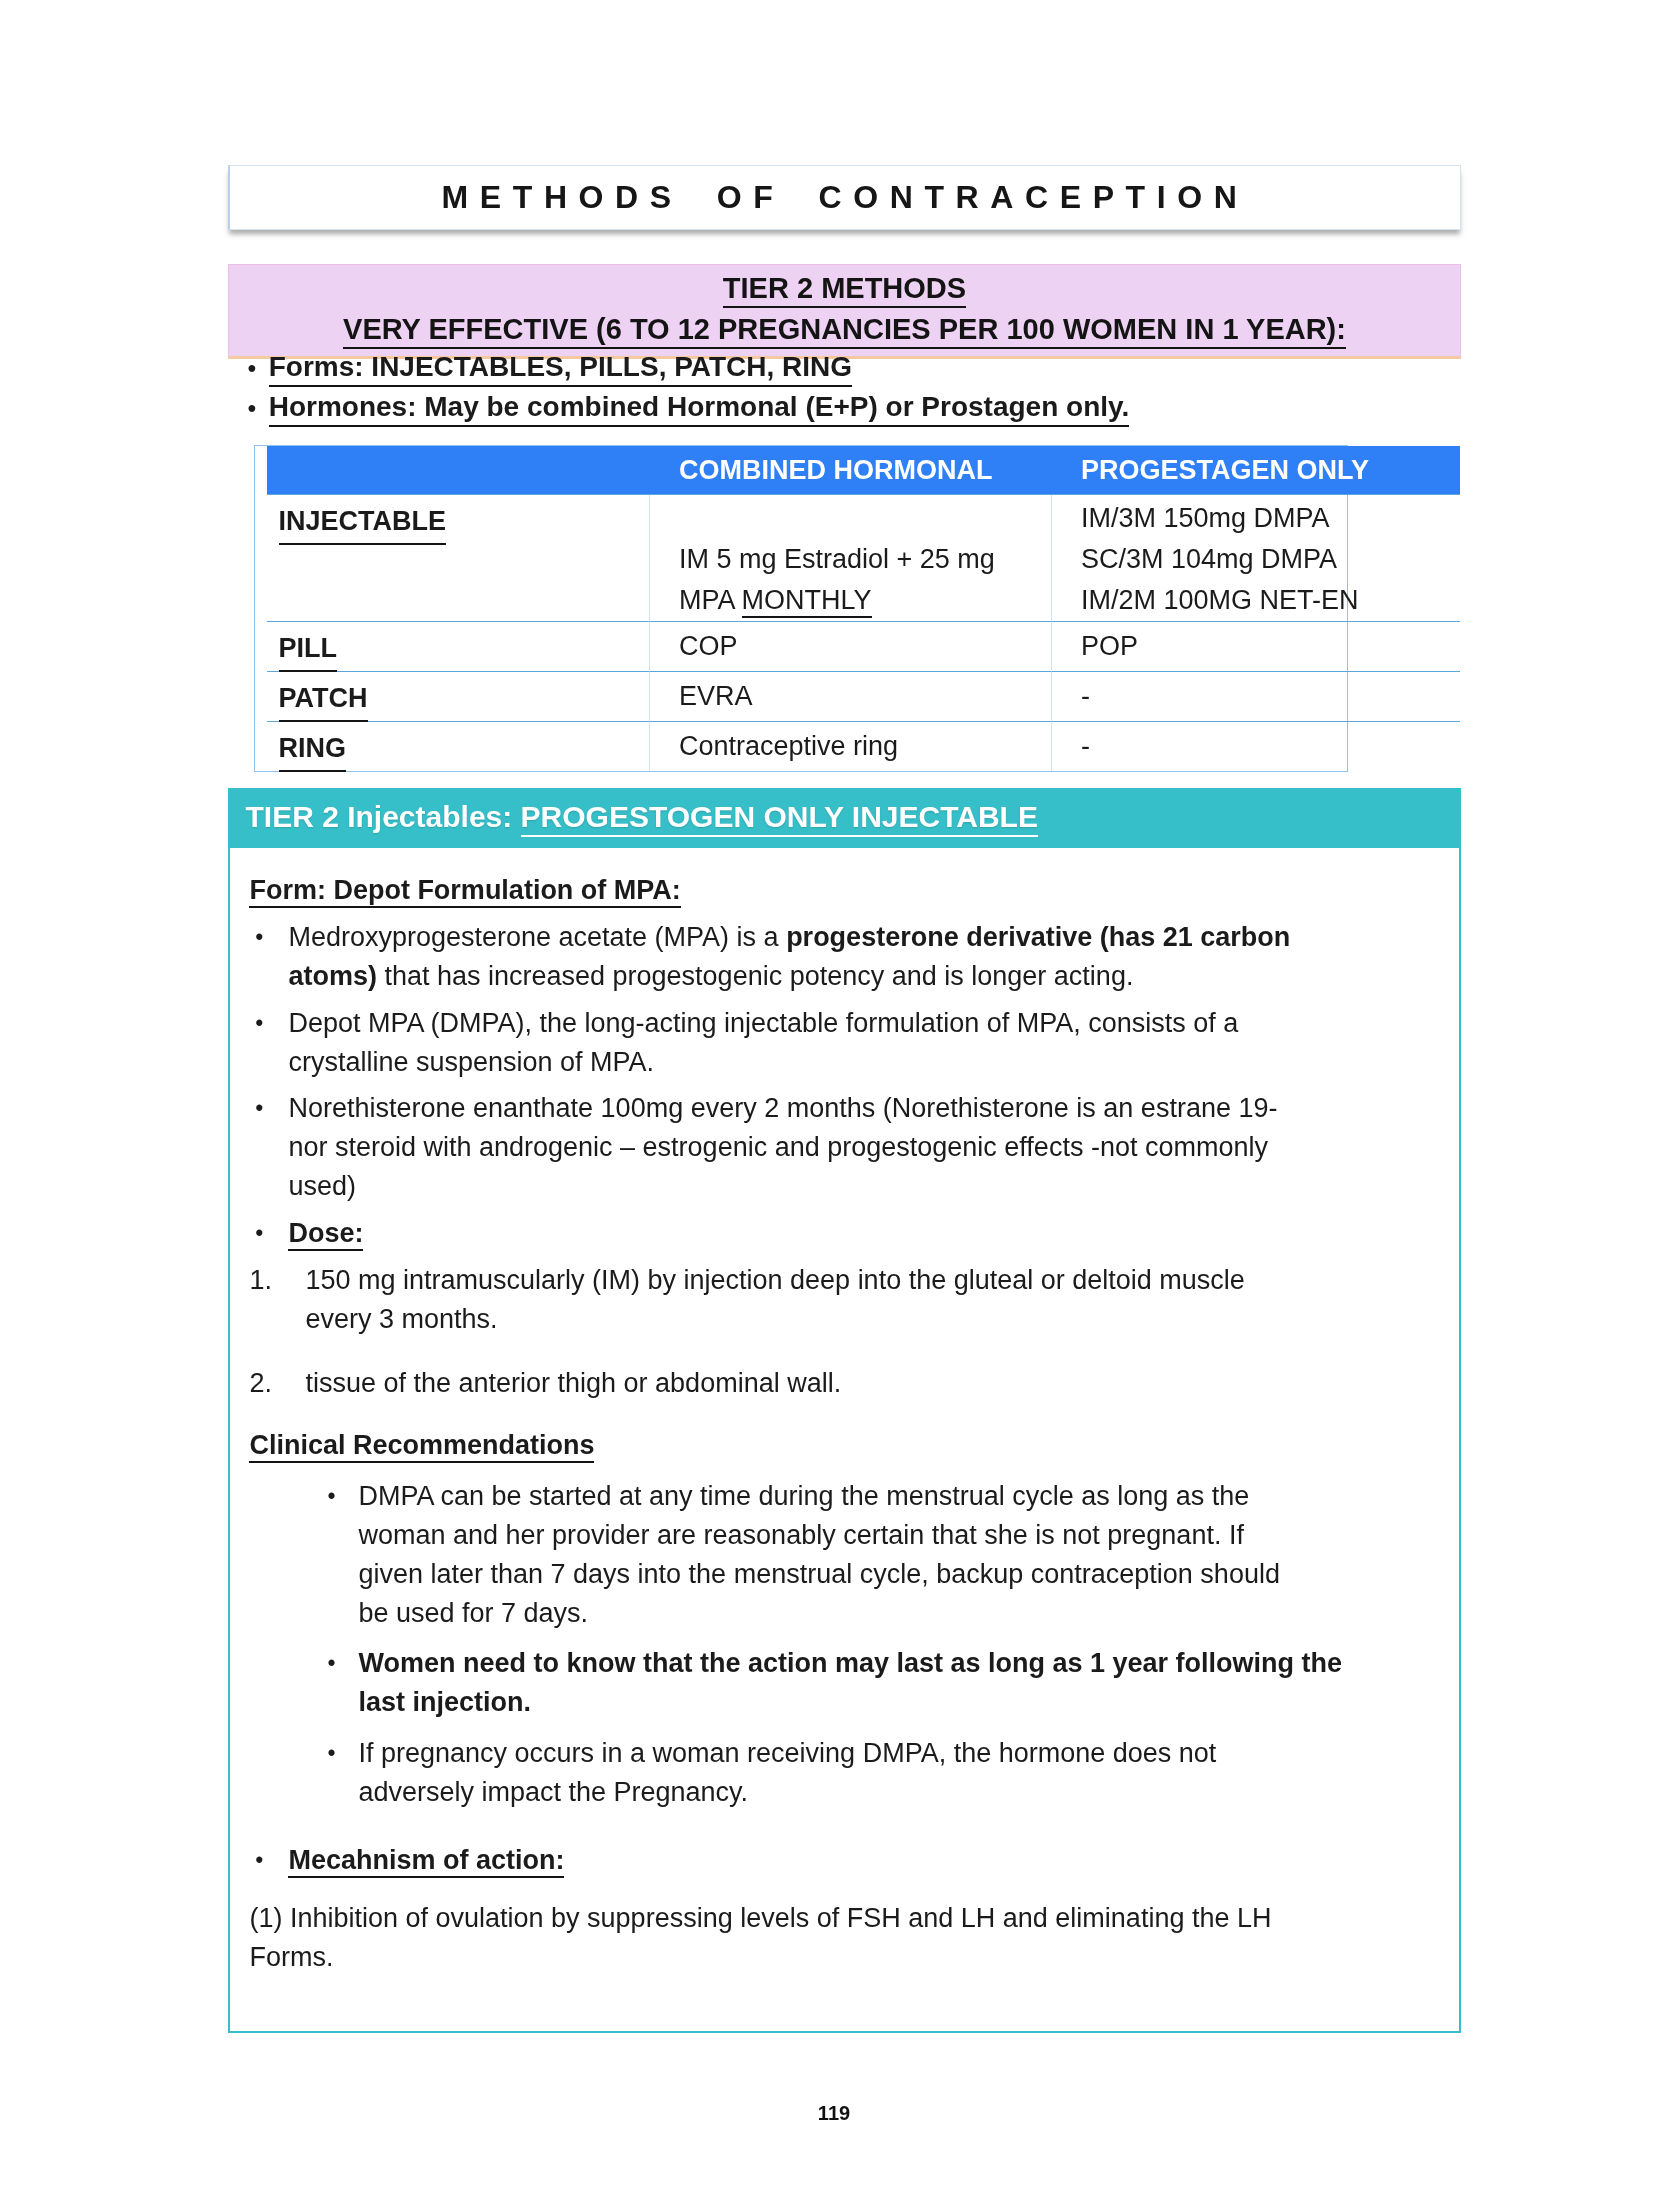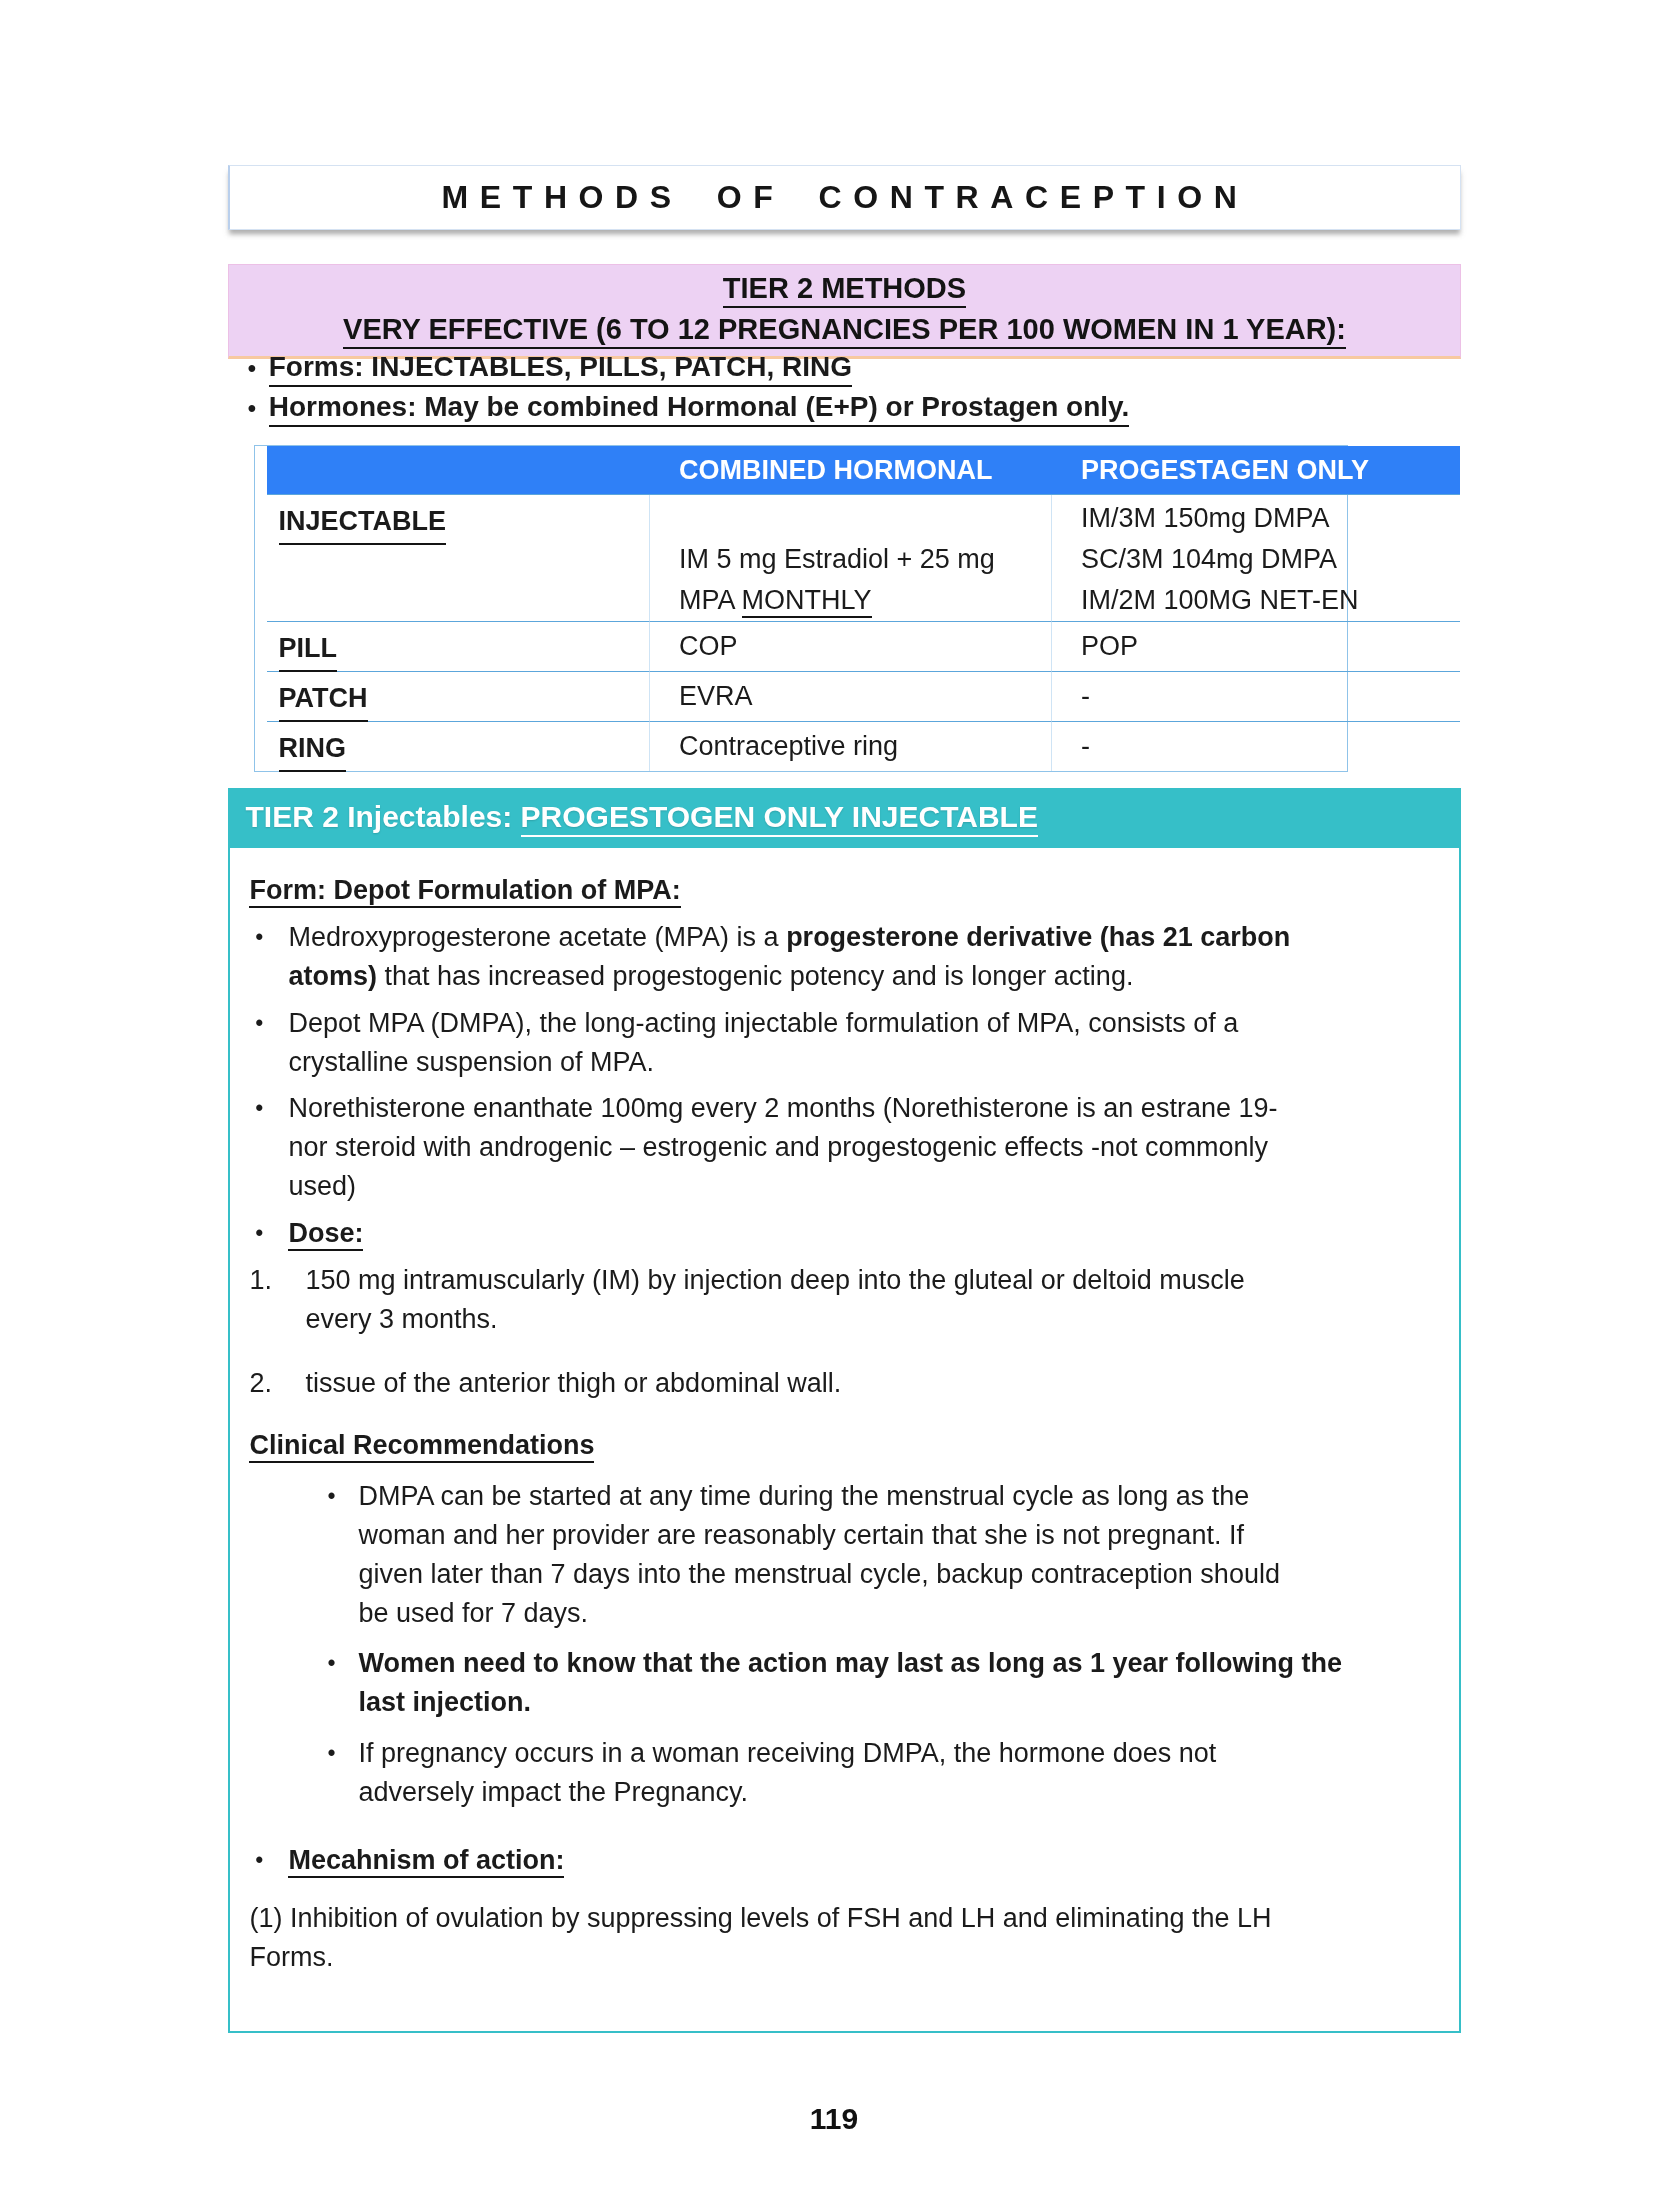--- a/index.html
+++ b/index.html
@@ -100,21 +100,21 @@
   .numitem.sp{margin-top:25px;}
   .subbullet{display:flex;margin-top:11.6px;}
   .subbullet .dot{width:31px;margin-left:78px;font-size:23px;}
   .clinical-heading{margin-top:23px;}
   .mech-row{margin-top:29px;}
   .para{margin-top:19.4px;}
 
   
   .page-num{
     top:2102px;left:0;width:1668px;position:absolute;
-    text-align:center;font-size:30px;font-weight:bold;color:#111;
+    text-align:center;font-size:20px;font-weight:bold;color:#111;
   }
 </style>
 </head>
 <body>
 
 <div>
 
   <div class="block title-box">
     <span class="t">METHODS OF CONTRACEPTION</span>
   </div>

